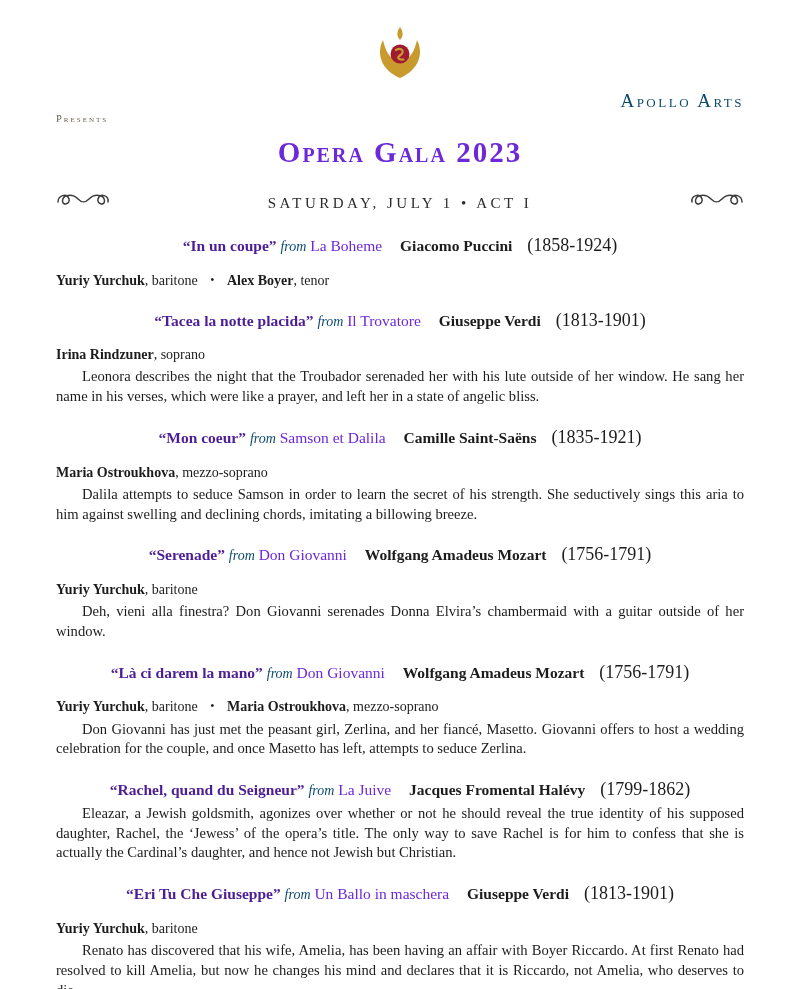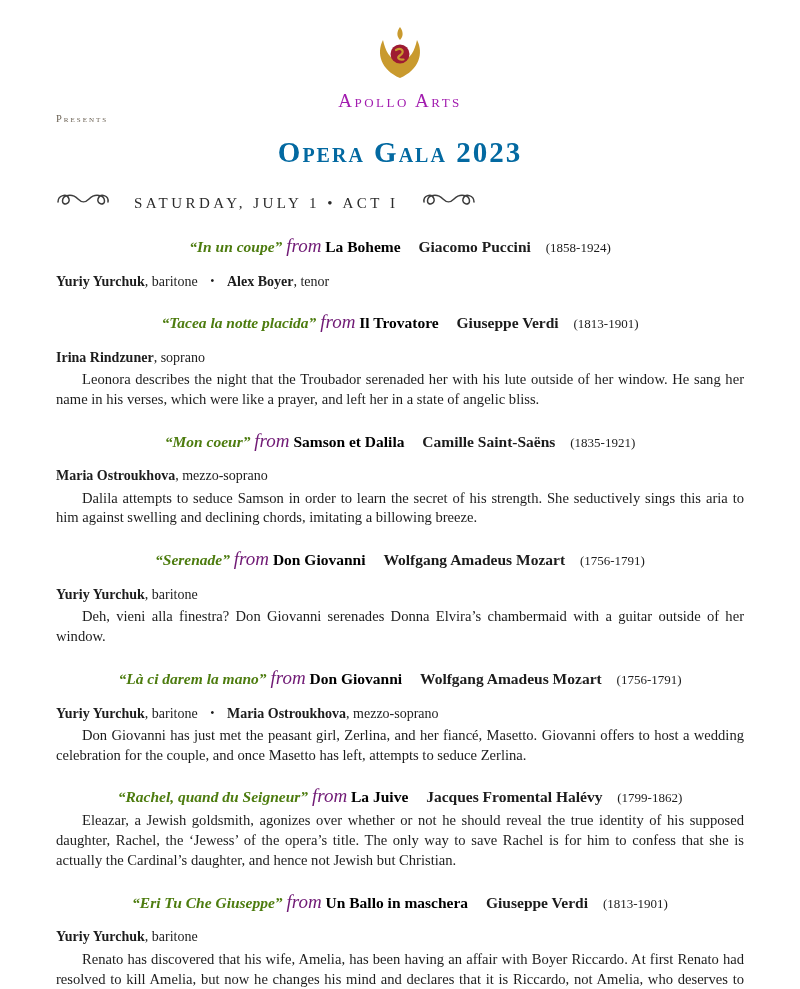--- a/index.html
+++ b/index.html
@@ -5,49 +5,49 @@
   html, body { margin: 0; padding: 0; background: #ffffff; }
   body { font-family: "Liberation Serif", serif; color: #1c1c1c; }
   .page {
     width: 800px; min-height: 989px; margin: 0 auto;
     box-sizing: border-box; padding: 26px 56px 40px; background: #fff;
   }
 
   
   .logo-wrap { text-align: center; }
   .org-name {
-    text-align: center; font-variant: small-caps; letter-spacing: 2.5px;
-    font-size: 19px; color: #a21caf; margin-top: 4px;
+    text-align: right; font-variant: small-caps; letter-spacing: 2.5px;
+    font-size: 19px; color: #0c4a6e; margin-top: 4px;
   }
   .presents {
     font-variant: small-caps; letter-spacing: 2px;
     font-size: 10.5px; color: #6a6052; margin-top: 1px;
   }
   .gala-title {
     text-align: center; font-variant: small-caps; font-weight: bold;
-    font-size: 29px; color: #0369a1; letter-spacing: 2px; margin-top: 12px;
+    font-size: 29px; color: #6d28d9; letter-spacing: 2px; margin-top: 12px;
   }
   .date-row {
-    display: flex; align-items: center; justify-content: flex-start;
+    display: flex; align-items: center; justify-content: space-between;
     gap: 24px; margin-top: 22px;
   }
   .date-line {
     font-size: 15px; letter-spacing: 3.5px; color: #2b2b2b; white-space: nowrap;
   }
   .flourish { flex: 0 0 auto; }
   .flourish.right svg { transform: scaleX(-1); }
 
   
   .entry { margin-top: 19px; }
   .entry-heading { text-align: center; font-size: 15.5px; line-height: 1.25; }
-  .aria-title  { color: #4d7c0f; font-weight: 700; font-style: italic; }
-  .from-word   { color: #701a75; font-style: italic; font-size: 19px; }
-  .opera-name  { color: #000000; font-weight: 700; }
+  .aria-title  { color: #4c1d95; font-weight: 700; }
+  .from-word   { color: #0c4a6e; font-style: italic; font-size: 14px; }
+  .opera-name  { color: #6d28d9; font-weight: 400; }
   .composer    { font-weight: 700; color: #1c1c1c; margin-left: 14px; }
-  .dates       { font-size: 13px; color: #1c1c1c; margin-left: 11px; }
+  .dates       { font-size: 18px; color: #1c1c1c; margin-left: 11px; }
   .performers  { text-align: left; font-size: 14px; margin-top: 15px; line-height: 1.3; }
   .performer b { font-weight: 700; }
   .bullet      { margin: 0 9px; font-size: 12px; position: relative; top: -1px; }
   .desc {
     margin: 3px 0 0 0; text-align: justify; text-indent: 26px;
     font-size: 14.6px; line-height: 1.36; color: #1c1c1c;
   }
 </style>
 </head>
 <body>

